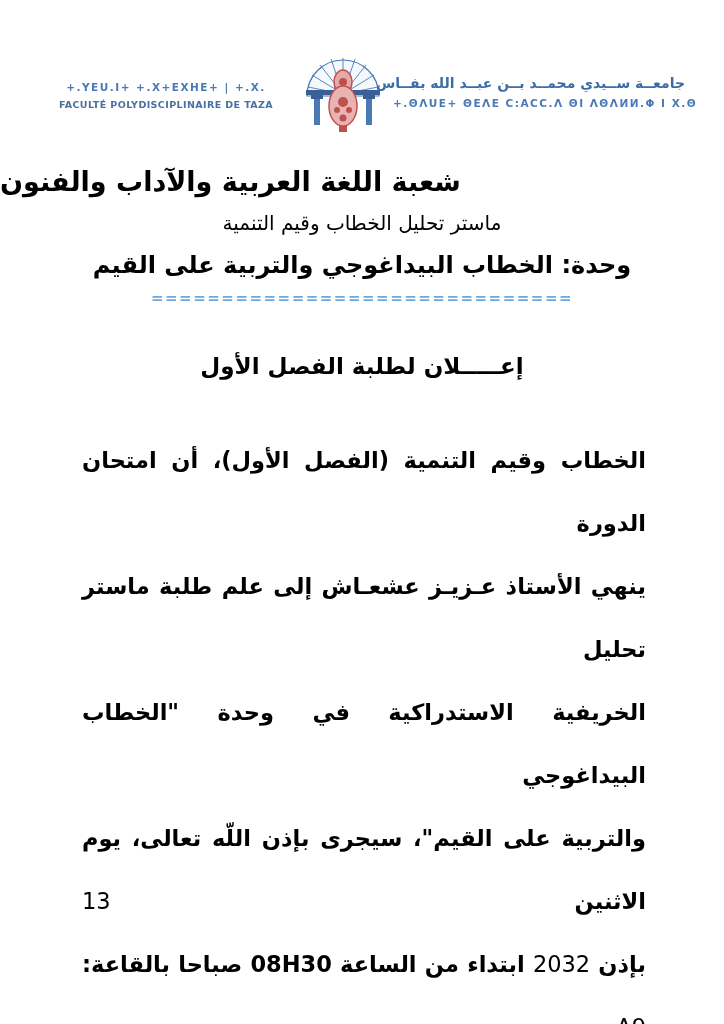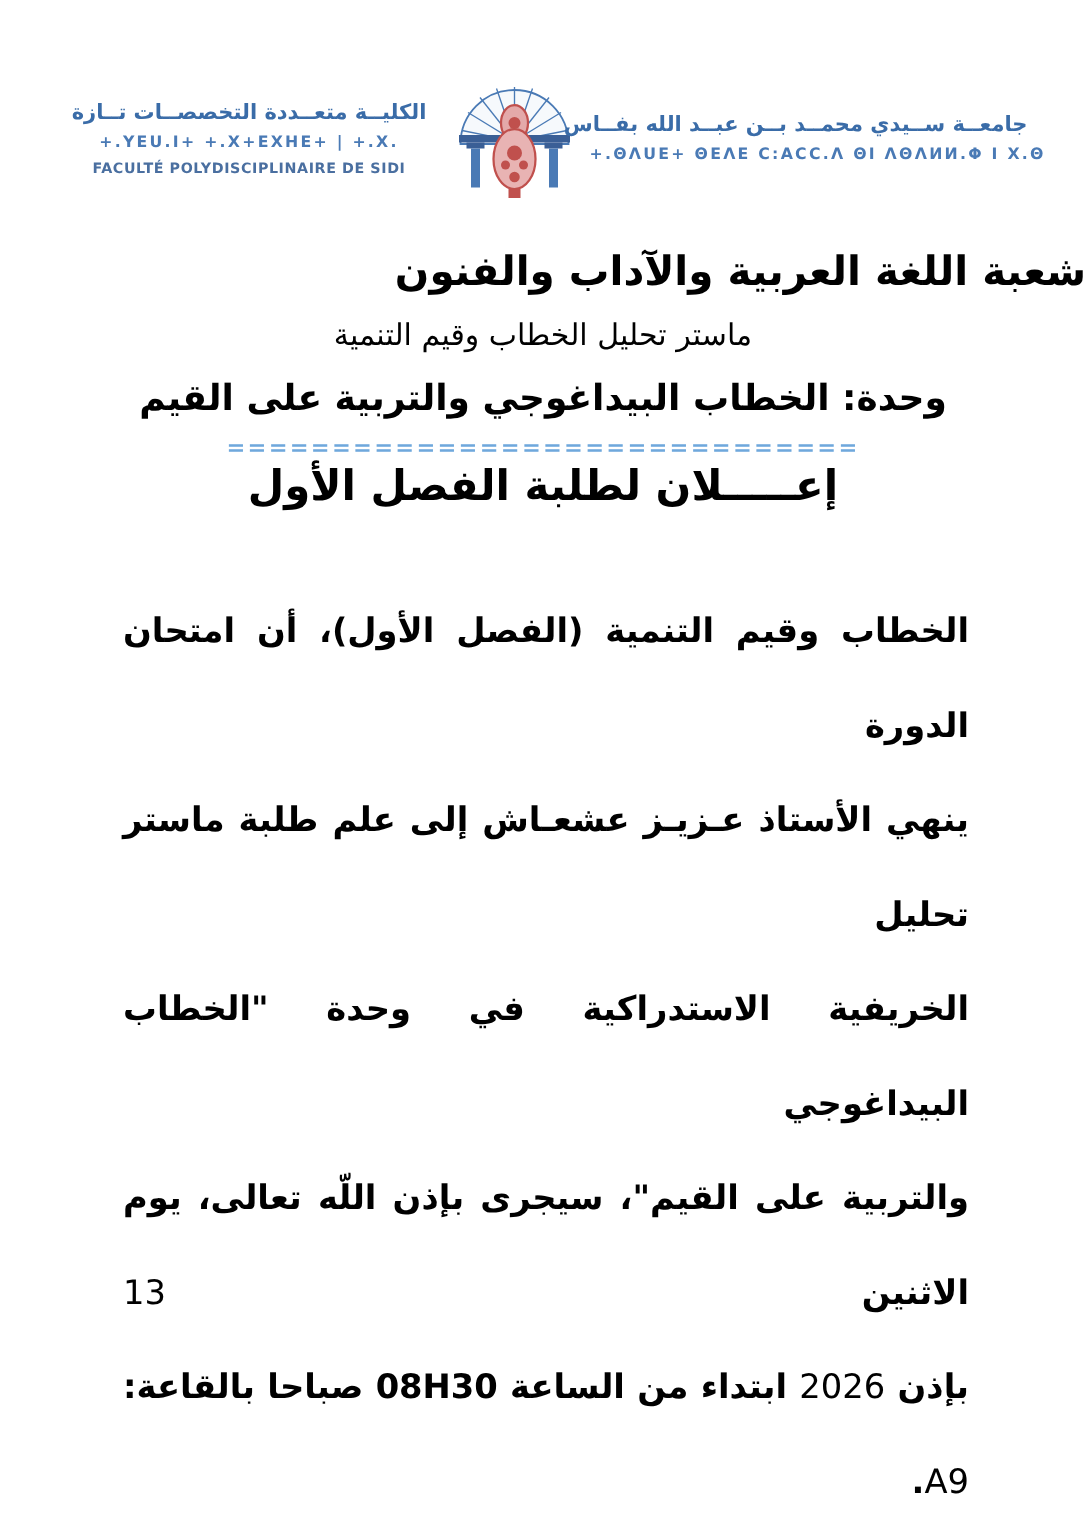--- a/index.html
+++ b/index.html
@@ -40,21 +40,21 @@
     margin-top:6px;
     font-size:9.5px; font-weight:bold;
     letter-spacing:0.4px;
     color:#4a6fa0;
     white-space:nowrap;
   }
   .logo-wrap { width:84px; height:96px; flex:0 0 auto; }
   
   .dept-title {
     margin-top:26px;
-    direction:rtl; text-align:right;
+    direction:rtl; text-align:left;
     font-size:27px; font-weight:bold;
   }
   .master-title {
     margin-top:14px;
     direction:rtl; text-align:center;
     font-size:20px; font-weight:normal;
   }
   .unit-title {
     margin-top:16px;
     direction:rtl; text-align:center;
@@ -62,22 +62,23 @@
   }
   .separator {
     margin-top:10px;
     text-align:center;
     color:#6fa8dc;
     font-size:15px; font-weight:bold;
     letter-spacing:1.5px;
     white-space:nowrap;
   }
   .ann-title {
+    margin-top:46px;
     direction:rtl; text-align:center;
-    font-size:28px; font-weight:bold;
+    font-size:23px; font-weight:bold;
   }
   
   .body-par { margin:50px 78px 0 82px; }
   .body-line {
     direction:rtl;
     text-align:justify;
     text-align-last:justify;
     -moz-text-align-last:justify;
     line-height:63px;
     font-size:22.5px;
@@ -88,23 +89,22 @@
   .seg-latin-bold { font-weight:bold; }
 </style>
 </head>
 <body>
 
 <div class="page">
 
   <div class="header-row">
 
     <div class="org-block faculty">
-      <div class="org-ar">الكليــة متعــددة التخصصــات تــازة</div>
       <div class="org-tif">+.YEU.I+  +.X+EXHE+  |  +.X.</div>
-      <div class="org-fr">FACULTÉ POLYDISCIPLINAIRE DE SIDI</div>
+      <div class="org-fr">FACULTÉ POLYDISCIPLINAIRE DE TAZA</div>
     </div>
 
     <div class="logo-wrap">
       <svg width="84" height="96" viewBox="0 0 84 96" xmlns="http://www.w3.org/2000/svg">
 
         <path d="M 6 52 A 36 36 0 0 1 78 52 Z" fill="#f6f9fc" stroke="#4a7ab5" stroke-width="1.2"></path>
         <g stroke="#4a7ab5" stroke-width="0.9">
           <line x1="42" y1="50" x2="7" y2="43"></line>
           <line x1="42" y1="50" x2="11" y2="31"></line>
           <line x1="42" y1="50" x2="19" y2="21"></line>
@@ -146,16 +146,16 @@
 
   <div class="separator">==============================</div>
 
   <div class="ann-title">إعـــــلان لطلبة الفصل الأول</div>
 
   <div class="body-par">
       <div class="body-line"><span class="seg-ar">الخطاب وقيم التنمية (الفصل الأول)، أن امتحان الدورة</span></div>
       <div class="body-line"><span class="seg-ar">ينهي الأستاذ عـزيـز عشعـاش إلى علم طلبة ماستر تحليل</span></div>
       <div class="body-line"><span class="seg-ar">الخريفية الاستدراكية في وحدة "الخطاب البيداغوجي</span></div>
       <div class="body-line"><span class="seg-ar">والتربية على القيم"، سيجرى بإذن اللّه تعالى، يوم الاثنين </span><span class="seg-latin">13</span></div>
-      <div class="body-line"><span class="seg-ar">بإذن </span><span class="seg-latin">2026</span><span class="seg-ar"> ابتداء من الساعة </span><span class="seg-latin-bold">08H30</span><span class="seg-ar"> صباحا بالقاعة:  </span><span class="seg-latin">A9</span><span class="seg-ar">.</span></div>
+      <div class="body-line"><span class="seg-ar">بإذن </span><span class="seg-latin">2032</span><span class="seg-ar"> ابتداء من الساعة </span><span class="seg-latin-bold">08H30</span><span class="seg-ar"> صباحا بالقاعة:  </span><span class="seg-latin">A9</span><span class="seg-ar">.</span></div>
     </div>
 
 </div>
 
 </body></html>

